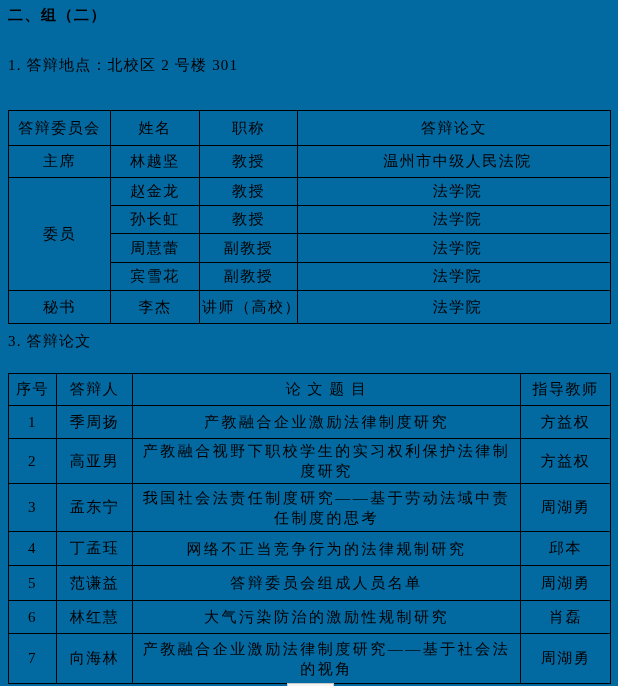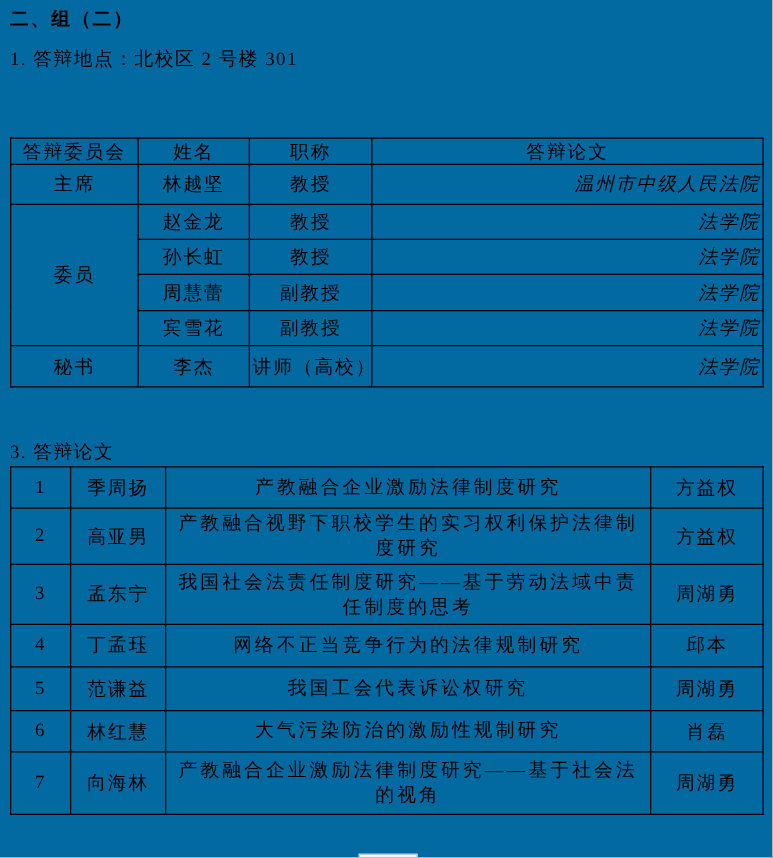--- a/index.html
+++ b/index.html
@@ -1,47 +1,47 @@
 <!DOCTYPE html>
 <html><head>
 <meta charset="utf-8">
 <style>
   html,body{margin:0;padding:0;background:#ffffff;}
   body{width:618px;height:686px;font-family:"Liberation Serif","DejaVu Serif",serif;color:#000;}
   .page{position:relative;width:618px;height:686px;overflow:hidden;background:#0369a1;}
   .heading{position:absolute;left:8px;top:6px;font-size:15px;font-weight:bold;letter-spacing:1.5px;white-space:nowrap;}
   .line{position:absolute;left:8px;font-size:15px;letter-spacing:1.2px;white-space:nowrap;}
-  #item-location{top:38px;}
+  #item-location{top:56px;}
   #item-committee{top:76px;}
-  #item-thesis{top:352px;}
+  #item-thesis{top:332px;}
   table{position:absolute;left:8px;border-collapse:collapse;table-layout:fixed;width:602px;}
   #committee-table{top:110px;}
   #thesis-table{top:373px;}
   td{border:1px solid #000;text-align:center;vertical-align:middle;font-size:15px;letter-spacing:1.5px;padding:0 2px;white-space:nowrap;overflow:hidden;}
-  td.unit{text-align:right;padding-left:9px;font-style:italic;}
+  td.unit{text-align:center;padding-left:9px;}
   td.thesis-title{white-space:normal;letter-spacing:2.5px;line-height:20px;padding:0 3px;}
   .footer-mark{position:absolute;left:287px;top:683px;width:45px;height:4px;border:1px solid #c9c9c9;border-bottom:none;background:#f4f4f4;}
 </style>
 </head>
 <body>
 
 <div class="page">
 
   <div class="heading">二、组（二）</div>
   <div class="line" id="item-location">1. 答辩地点：北校区 2 号楼 301</div>
 
   <table id="committee-table">
     <colgroup>
       <col style="width:102px">
         <col style="width:89px">
         <col style="width:98px">
         <col style="width:313px">
     </colgroup>
     <tbody>
-      <tr style="height:21px">
+      <tr style="height:35px">
         <td>答辩委员会</td>
         <td>姓名</td>
         <td>职称</td>
         <td>答辩论文</td>
       </tr>
       <tr style="height:32px">
         <td>主席</td>
         <td>林越坚</td>
         <td>教授</td>
         <td class="unit">温州市中级人民法院</td>
@@ -79,20 +79,26 @@
   <div class="line" id="item-thesis">3. 答辩论文</div>
 
   <table id="thesis-table">
     <colgroup>
       <col style="width:48px">
         <col style="width:76px">
         <col style="width:388px">
         <col style="width:90px">
     </colgroup>
     <tbody>
+      <tr style="height:32px">
+        <td>序号</td>
+        <td>答辩人</td>
+        <td>论 文 题 目</td>
+        <td>指导教师</td>
+      </tr>
       <tr style="height:33px">
         <td>1</td>
         <td>季周扬</td>
         <td class="thesis-title">产教融合企业激励法律制度研究</td>
         <td>方益权</td>
       </tr>
       <tr style="height:45px">
         <td>2</td>
         <td>高亚男</td>
         <td class="thesis-title">产教融合视野下职校学生的实习权利保护法律制度研究</td>
@@ -106,21 +112,21 @@
       </tr>
       <tr style="height:34px">
         <td>4</td>
         <td>丁孟珏</td>
         <td class="thesis-title">网络不正当竞争行为的法律规制研究</td>
         <td>邱本</td>
       </tr>
       <tr style="height:35px">
         <td>5</td>
         <td>范谦益</td>
-        <td class="thesis-title">我国工会代表诉讼权研究</td>
+        <td class="thesis-title">答辩委员会组成人员名单</td>
         <td>周湖勇</td>
       </tr>
       <tr style="height:33px">
         <td>6</td>
         <td>林红慧</td>
         <td class="thesis-title">大气污染防治的激励性规制研究</td>
         <td>肖磊</td>
       </tr>
       <tr style="height:50px">
         <td>7</td>

